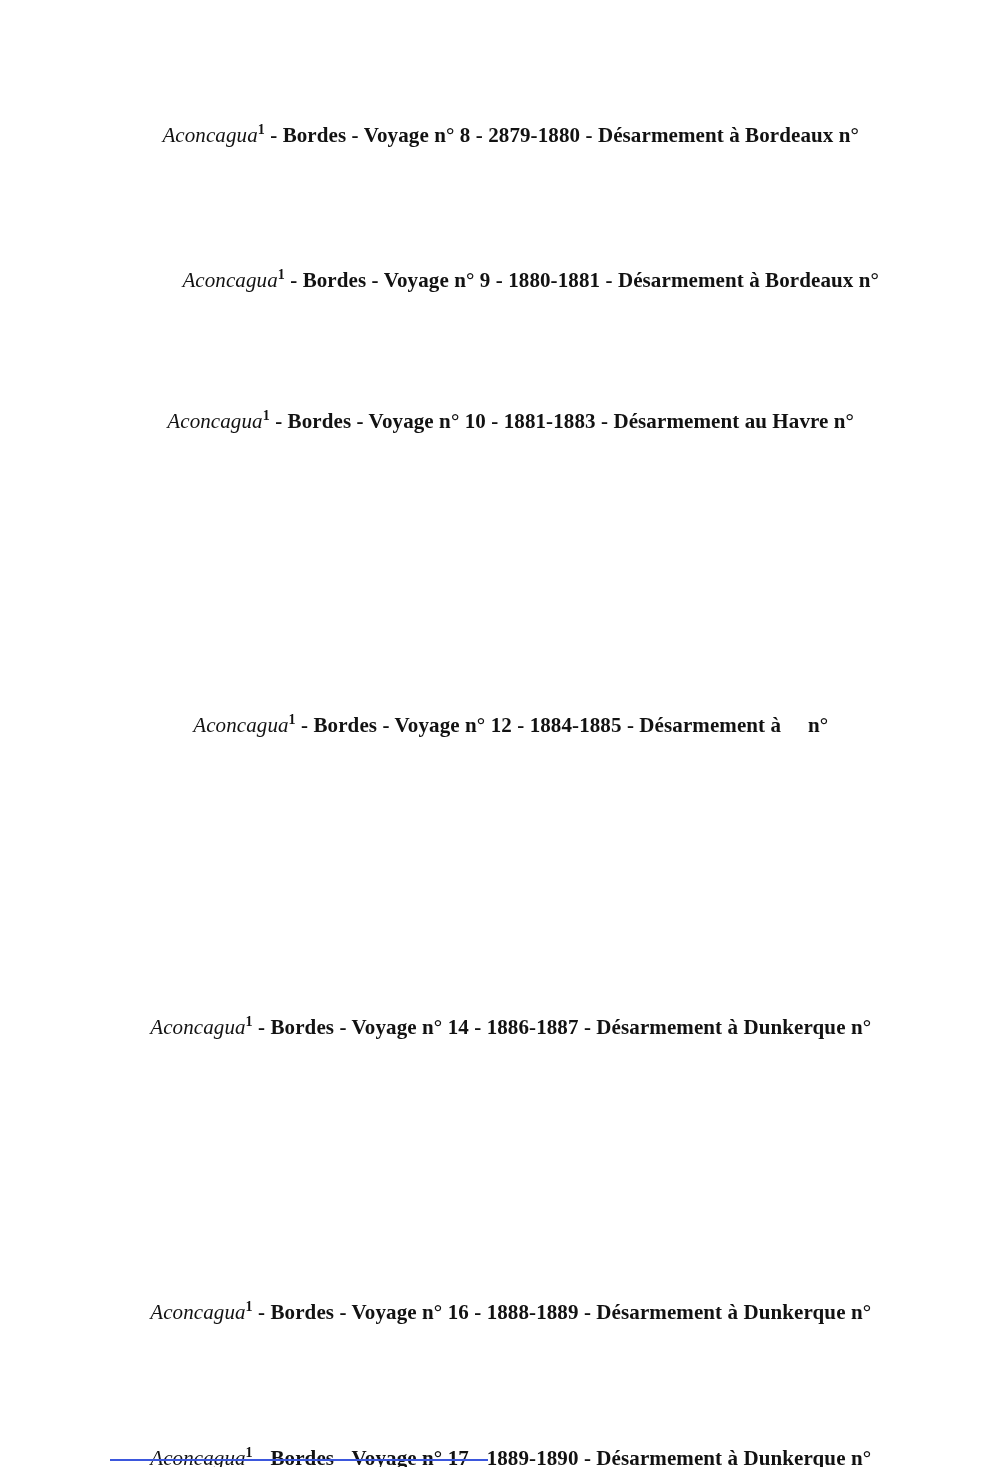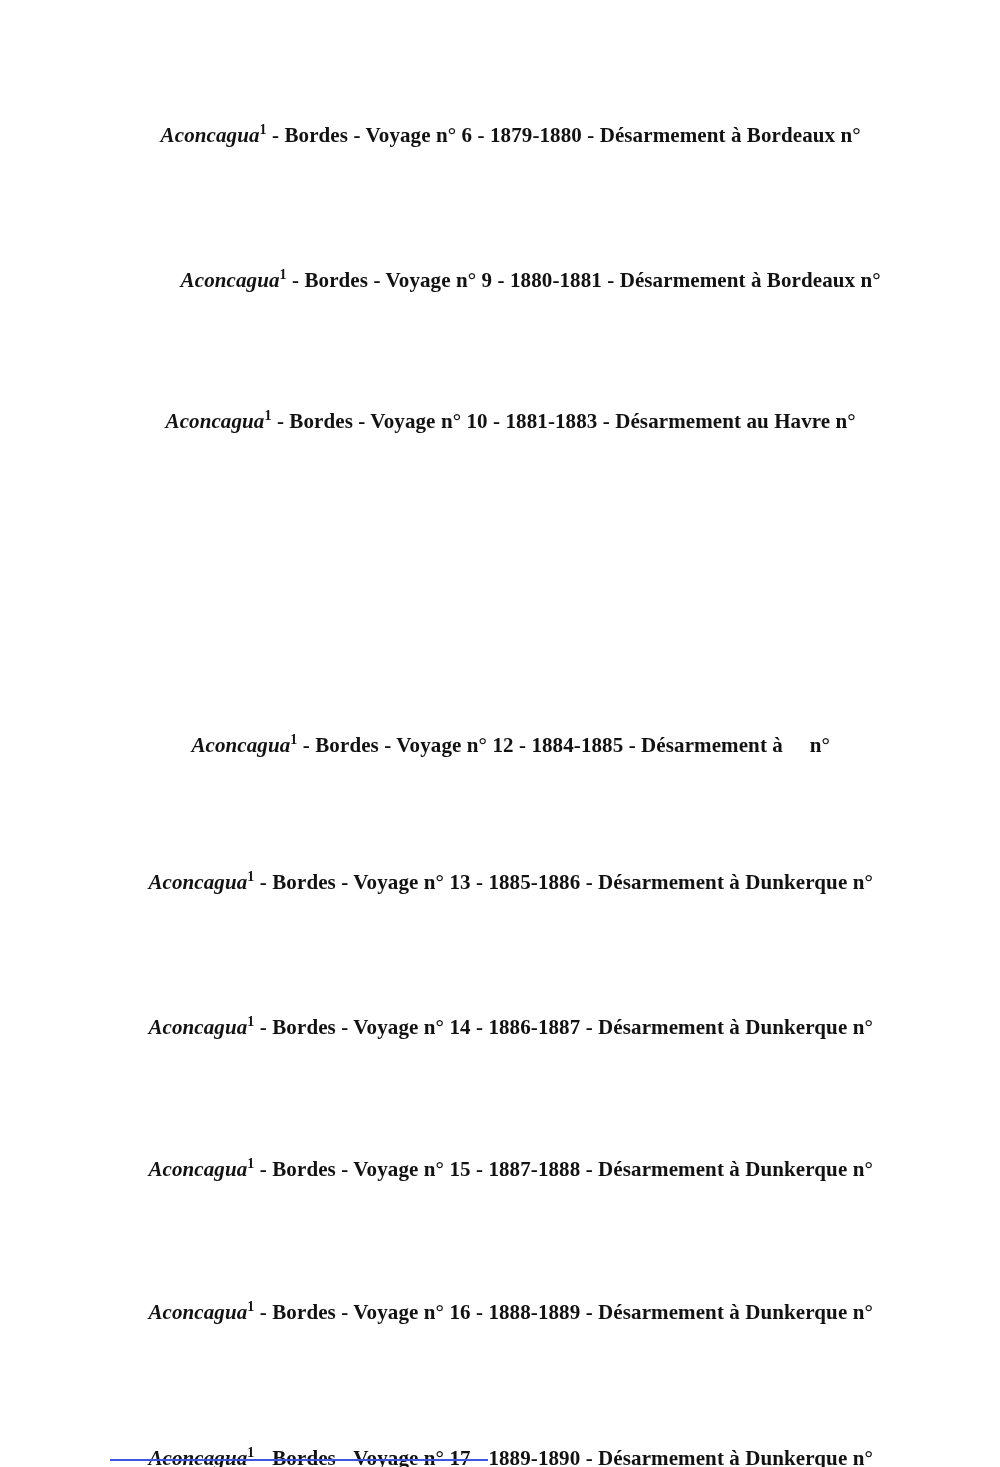--- a/index.html
+++ b/index.html
@@ -18,21 +18,21 @@
     text-align: center;
     font-weight: bold;
     font-size: 21px;
     line-height: 27px;
     color: #121212;
     letter-spacing: 0.1px;
     white-space: pre-wrap;
   }
   .ship-name {
     font-style: italic;
-    font-weight: bold;
+    font-weight: normal;
   }
   .footnote-sup {
     font-weight: bold;
     font-style: normal;
     font-size: 14px;
     vertical-align: super;
     line-height: 0;
   }
   .partial-blue-line {
     position: absolute;
@@ -40,60 +40,54 @@
     top: 1459px;
     width: 378px;
     height: 2px;
     background: #3b57dd;
   }
   
   .l0 { top: 95px; }
   .l1 { top: 240px; padding-left: 20px; }
   .l2 { top: 381px; }
   .l3 { top: 527px; }
-  .l4 { top: 705px; }
+  .l4 { top: 685px; }
   .l5 { top: 842px; }
   .l6 { top: 987px; }
   .l7 { top: 1129px; }
   .l8 { top: 1272px; text-align: center; }
   .l9 { top: 1418px; }
 </style>
 </head>
 <body>
 
 <div class="page">
 
   <div class="voyage-line l0">
-    <span class="ship-name">Aconcagua</span><sup class="footnote-sup">1</sup><span> - Bordes - Voyage n° 6 - 1879-1880 - Désarmement à Bordeaux n°</span>
+    <span class="ship-name">Aconcagua</span><sup class="footnote-sup">1</sup><span> - Bordes - Voyage n° 8 - 2879-1880 - Désarmement à Bordeaux n°</span>
   </div>
 
   <div class="voyage-line l1">
     <span class="ship-name">Aconcagua</span><sup class="footnote-sup">1</sup><span> - Bordes - Voyage n° 9 - 1880-1881 - Désarmement à Bordeaux n°</span>
   </div>
 
   <div class="voyage-line l2">
     <span class="ship-name">Aconcagua</span><sup class="footnote-sup">1</sup><span> - Bordes - Voyage n° 10 - 1881-1883 - Désarmement au Havre n°</span>
   </div>
 
 
   <div class="voyage-line l4">
     <span class="ship-name">Aconcagua</span><sup class="footnote-sup">1</sup><span> - Bordes - Voyage n° 12 - 1884-1885 - Désarmement à&nbsp;&nbsp;&nbsp;&nbsp;&nbsp;n°</span>
   </div>
 
-  <div class="voyage-line l5">
-    <span class="ship-name">Aconcagua</span><sup class="footnote-sup">1</sup><span> - Bordes - Voyage n° 13 - 1885-1886 - Désarmement à Dunkerque n°</span>
-  </div>
 
   <div class="voyage-line l6">
     <span class="ship-name">Aconcagua</span><sup class="footnote-sup">1</sup><span> - Bordes - Voyage n° 14 - 1886-1887 - Désarmement à Dunkerque n°</span>
   </div>
 
-  <div class="voyage-line l7">
-    <span class="ship-name">Aconcagua</span><sup class="footnote-sup">1</sup><span> - Bordes - Voyage n° 15 - 1887-1888 - Désarmement à Dunkerque n°</span>
-  </div>
 
   <div class="voyage-line l8">
     <span class="ship-name">Aconcagua</span><sup class="footnote-sup">1</sup><span> - Bordes - Voyage n° 16 - 1888-1889 - Désarmement à Dunkerque n°</span>
   </div>
 
   <div class="voyage-line l9">
     <span class="ship-name">Aconcagua</span><sup class="footnote-sup">1</sup><span> - Bordes - Voyage n° 17 - 1889-1890 - Désarmement à Dunkerque n°</span>
   </div>
 
   <div class="partial-blue-line"></div>

